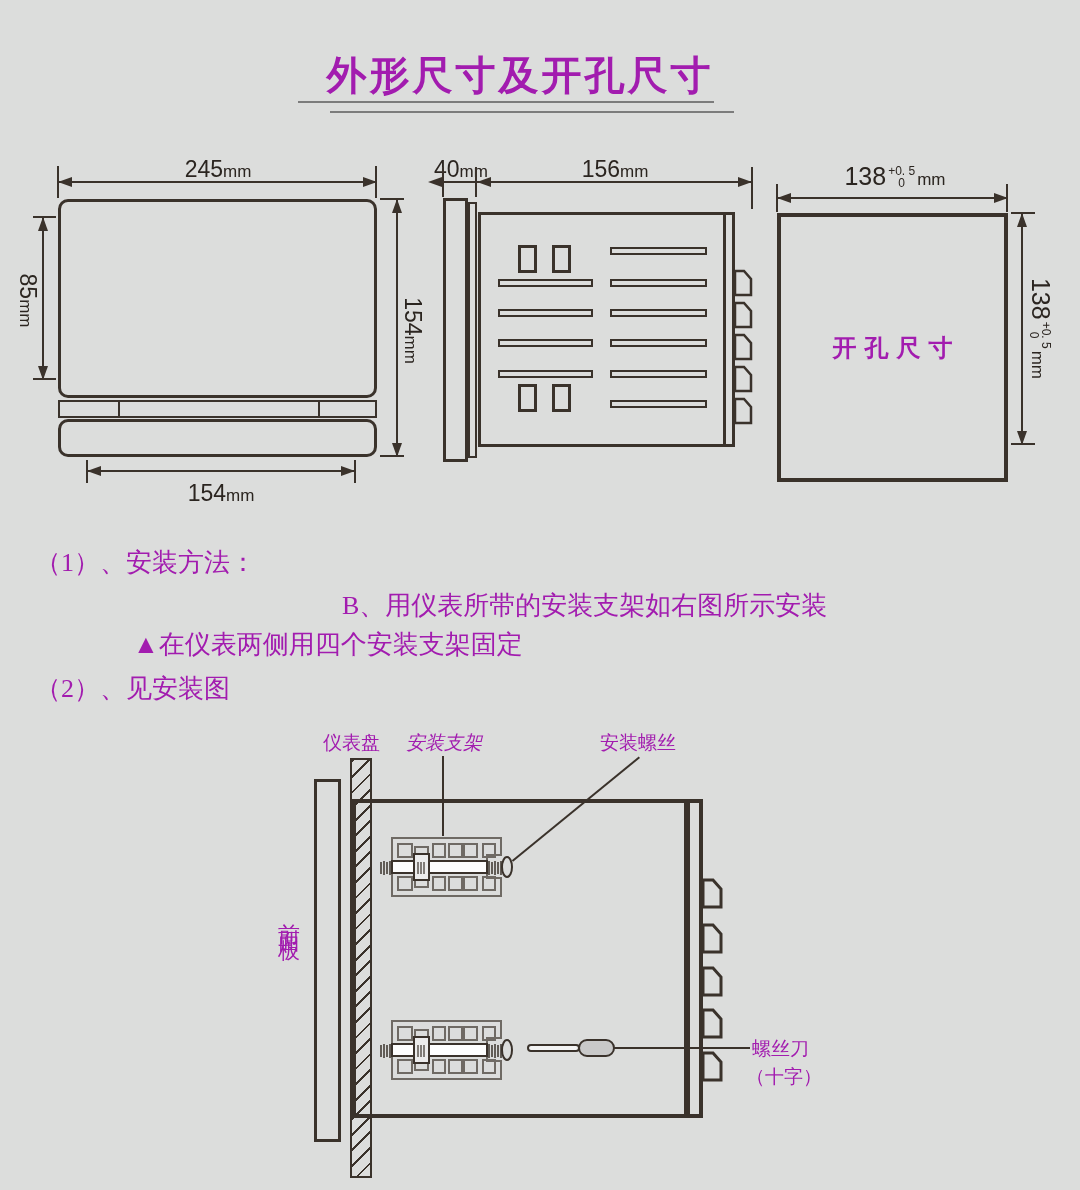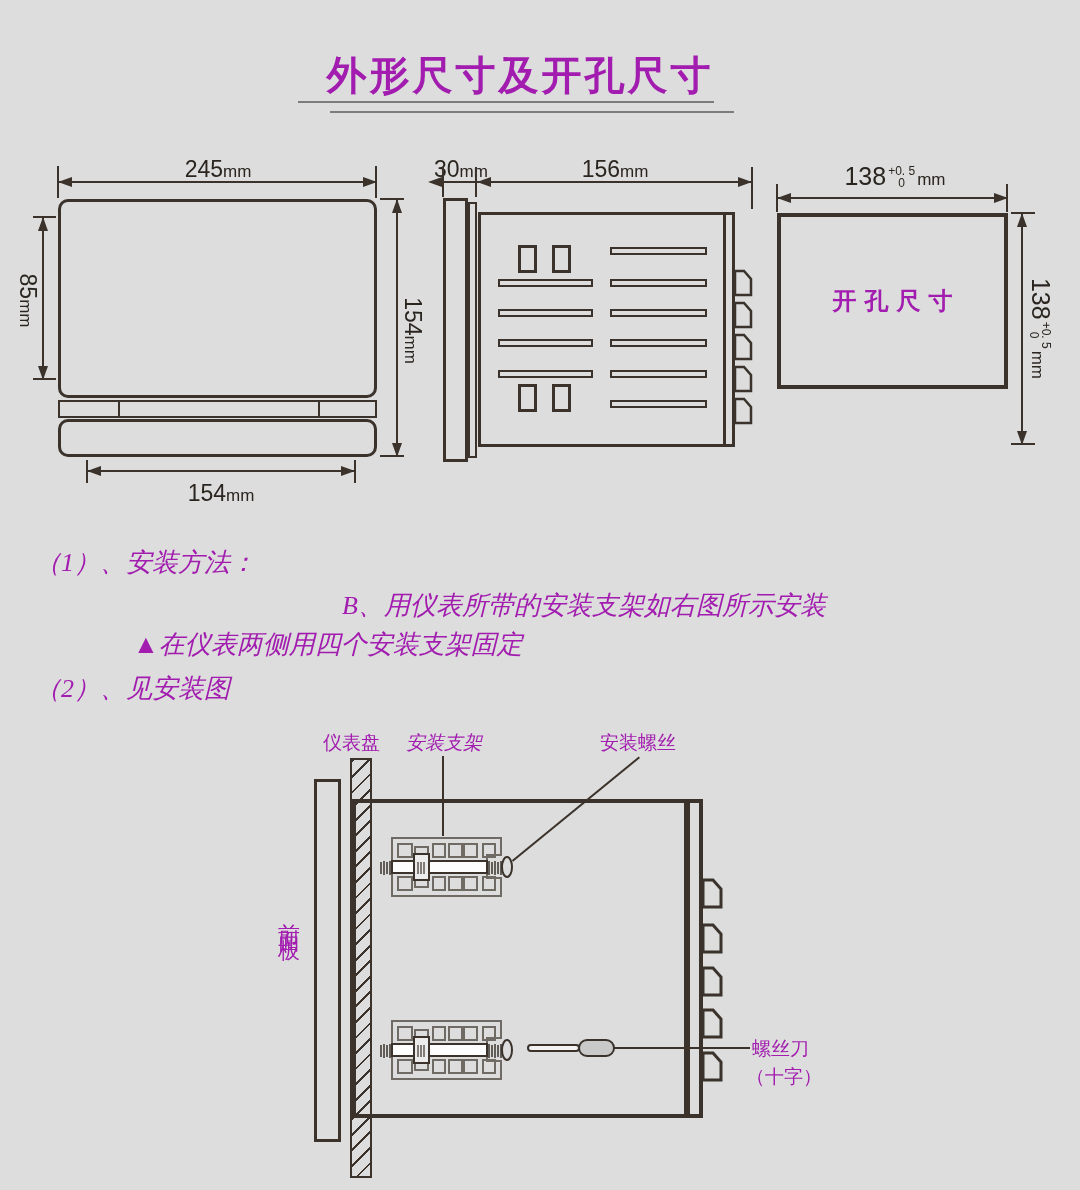--- a/index.html
+++ b/index.html
@@ -24,21 +24,21 @@
   .dim-label.rot { transform:rotate(90deg); }
   .tolstack { display:inline-flex; flex-direction:column; vertical-align:middle; font-size:12px; line-height:12px; margin:0 2px; position:relative; top:-2px; }
   
   .title { position:absolute; left:300px; top:48px; width:440px; text-align:center;
            font-size:40px; font-weight:bold; letter-spacing:3px; color:#241f1c; white-space:nowrap; }
   .title-rule { position:absolute; height:2px; background:#7c7c7c; }
   
   .rect { position:absolute; border:3px solid #3a322b; background:transparent; }
   
   .cn { font-family:"Liberation Serif","DejaVu Serif",serif; color:#a21caf; }
-  .instr { position:absolute; font-size:26px; white-space:nowrap;font-style:italic; }
+  .instr { position:absolute; font-size:26px; white-space:nowrap; }
   .diagram-label { position:absolute; font-size:19px; white-space:nowrap; }
   .screen-label { font-size:24px; font-weight:bold; letter-spacing:10px; text-indent:10px; }
   .vtext { position:absolute; writing-mode:vertical-lr; text-orientation:upright; font-size:22px; letter-spacing:8px; white-space:nowrap; }
   
   .hatch { position:absolute; border:2px solid #3a322b;
            background:repeating-linear-gradient(135deg,#3a322b 0 2px,transparent 2px 11px); }
   
   .sd-shaft { position:absolute; background:#f3f3f3; border:2px solid #3a322b; border-radius:4px; }
   .sd-handle { position:absolute; background:#c9c9c9; border:2px solid #3a322b; border-radius:9px; }
   .leader-diag { position:absolute; height:2px; background:#3a322b; transform-origin:0 0; }
@@ -89,21 +89,21 @@
   <div class="vline" style="left:86px; top:460px; height:23px;"></div>
   <div class="vline" style="left:354px; top:460px; height:23px;"></div>
   <div class="hline" style="left:87px; top:470px; width:268px;"></div>
   <div class="arrow left" style="left:87px; top:466px;"></div>
   <div class="arrow right" style="left:341px; top:466px;"></div>
   <div class="dim-label" style="left:171px; top:480px; width:100px;">
     <span>154</span><span class="unit">mm</span>
   </div>
 
   <div class="dim-label" style="left:434px; top:156px; width:48px;">
-    <span>30</span><span class="unit">mm</span>
+    <span>40</span><span class="unit">mm</span>
   </div>
   <div class="dim-label" style="left:580px; top:156px; width:70px;">
     <span>156</span><span class="unit">mm</span>
   </div>
   <div class="arrow left" style="left:428px; top:177px;"></div>
   <div class="vline" style="left:442px; top:167px; height:30px;"></div>
   <div class="hline" style="left:443px; top:181px; width:33px;"></div>
   <div class="vline" style="left:475px; top:167px; height:30px;"></div>
   <div class="hline" style="left:477px; top:181px; width:275px;"></div>
   <div class="arrow left" style="left:477px; top:177px;"></div>
@@ -145,21 +145,21 @@
   <div class="vline" style="left:1006px; top:184px; height:28px;"></div>
   <div class="hline" style="left:777px; top:197px; width:231px;"></div>
   <div class="arrow left" style="left:777px; top:193px;"></div>
   <div class="arrow right" style="left:994px; top:193px;"></div>
   <div class="dim-label" style="left:830px; top:162px; width:130px;">
     <span style="font-size:25px;">138</span><span class="tolstack">
         <span>+0. 5</span>
         <span>0</span>
       </span><span class="unit">mm</span>
   </div>
-  <div class="rect" style="left:777px; top:213px; width:231px; height:176px; border-width:4px; display:flex; align-items:center; justify-content:center;">
+  <div class="rect" style="left:777px; top:213px; width:231px; height:269px; border-width:4px; display:flex; align-items:center; justify-content:center;">
     <span class="cn" style="font-size:24px; font-weight:bold; letter-spacing:8px; text-indent:8px;">开孔尺寸</span>
   </div>
   <div class="hline" style="left:1011px; top:212px; width:24px;"></div>
   <div class="hline" style="left:1011px; top:443px; width:24px;"></div>
   <div class="vline" style="left:1021px; top:213px; height:232px;"></div>
   <div class="arrow up" style="left:1017px; top:213px;"></div>
   <div class="arrow down" style="left:1017px; top:431px;"></div>
   <div class="dim-label rot" style="left:975px; top:314px; width:130px;">
     <span style="font-size:25px;">138</span><span class="tolstack">
         <span>+0. 5</span>

